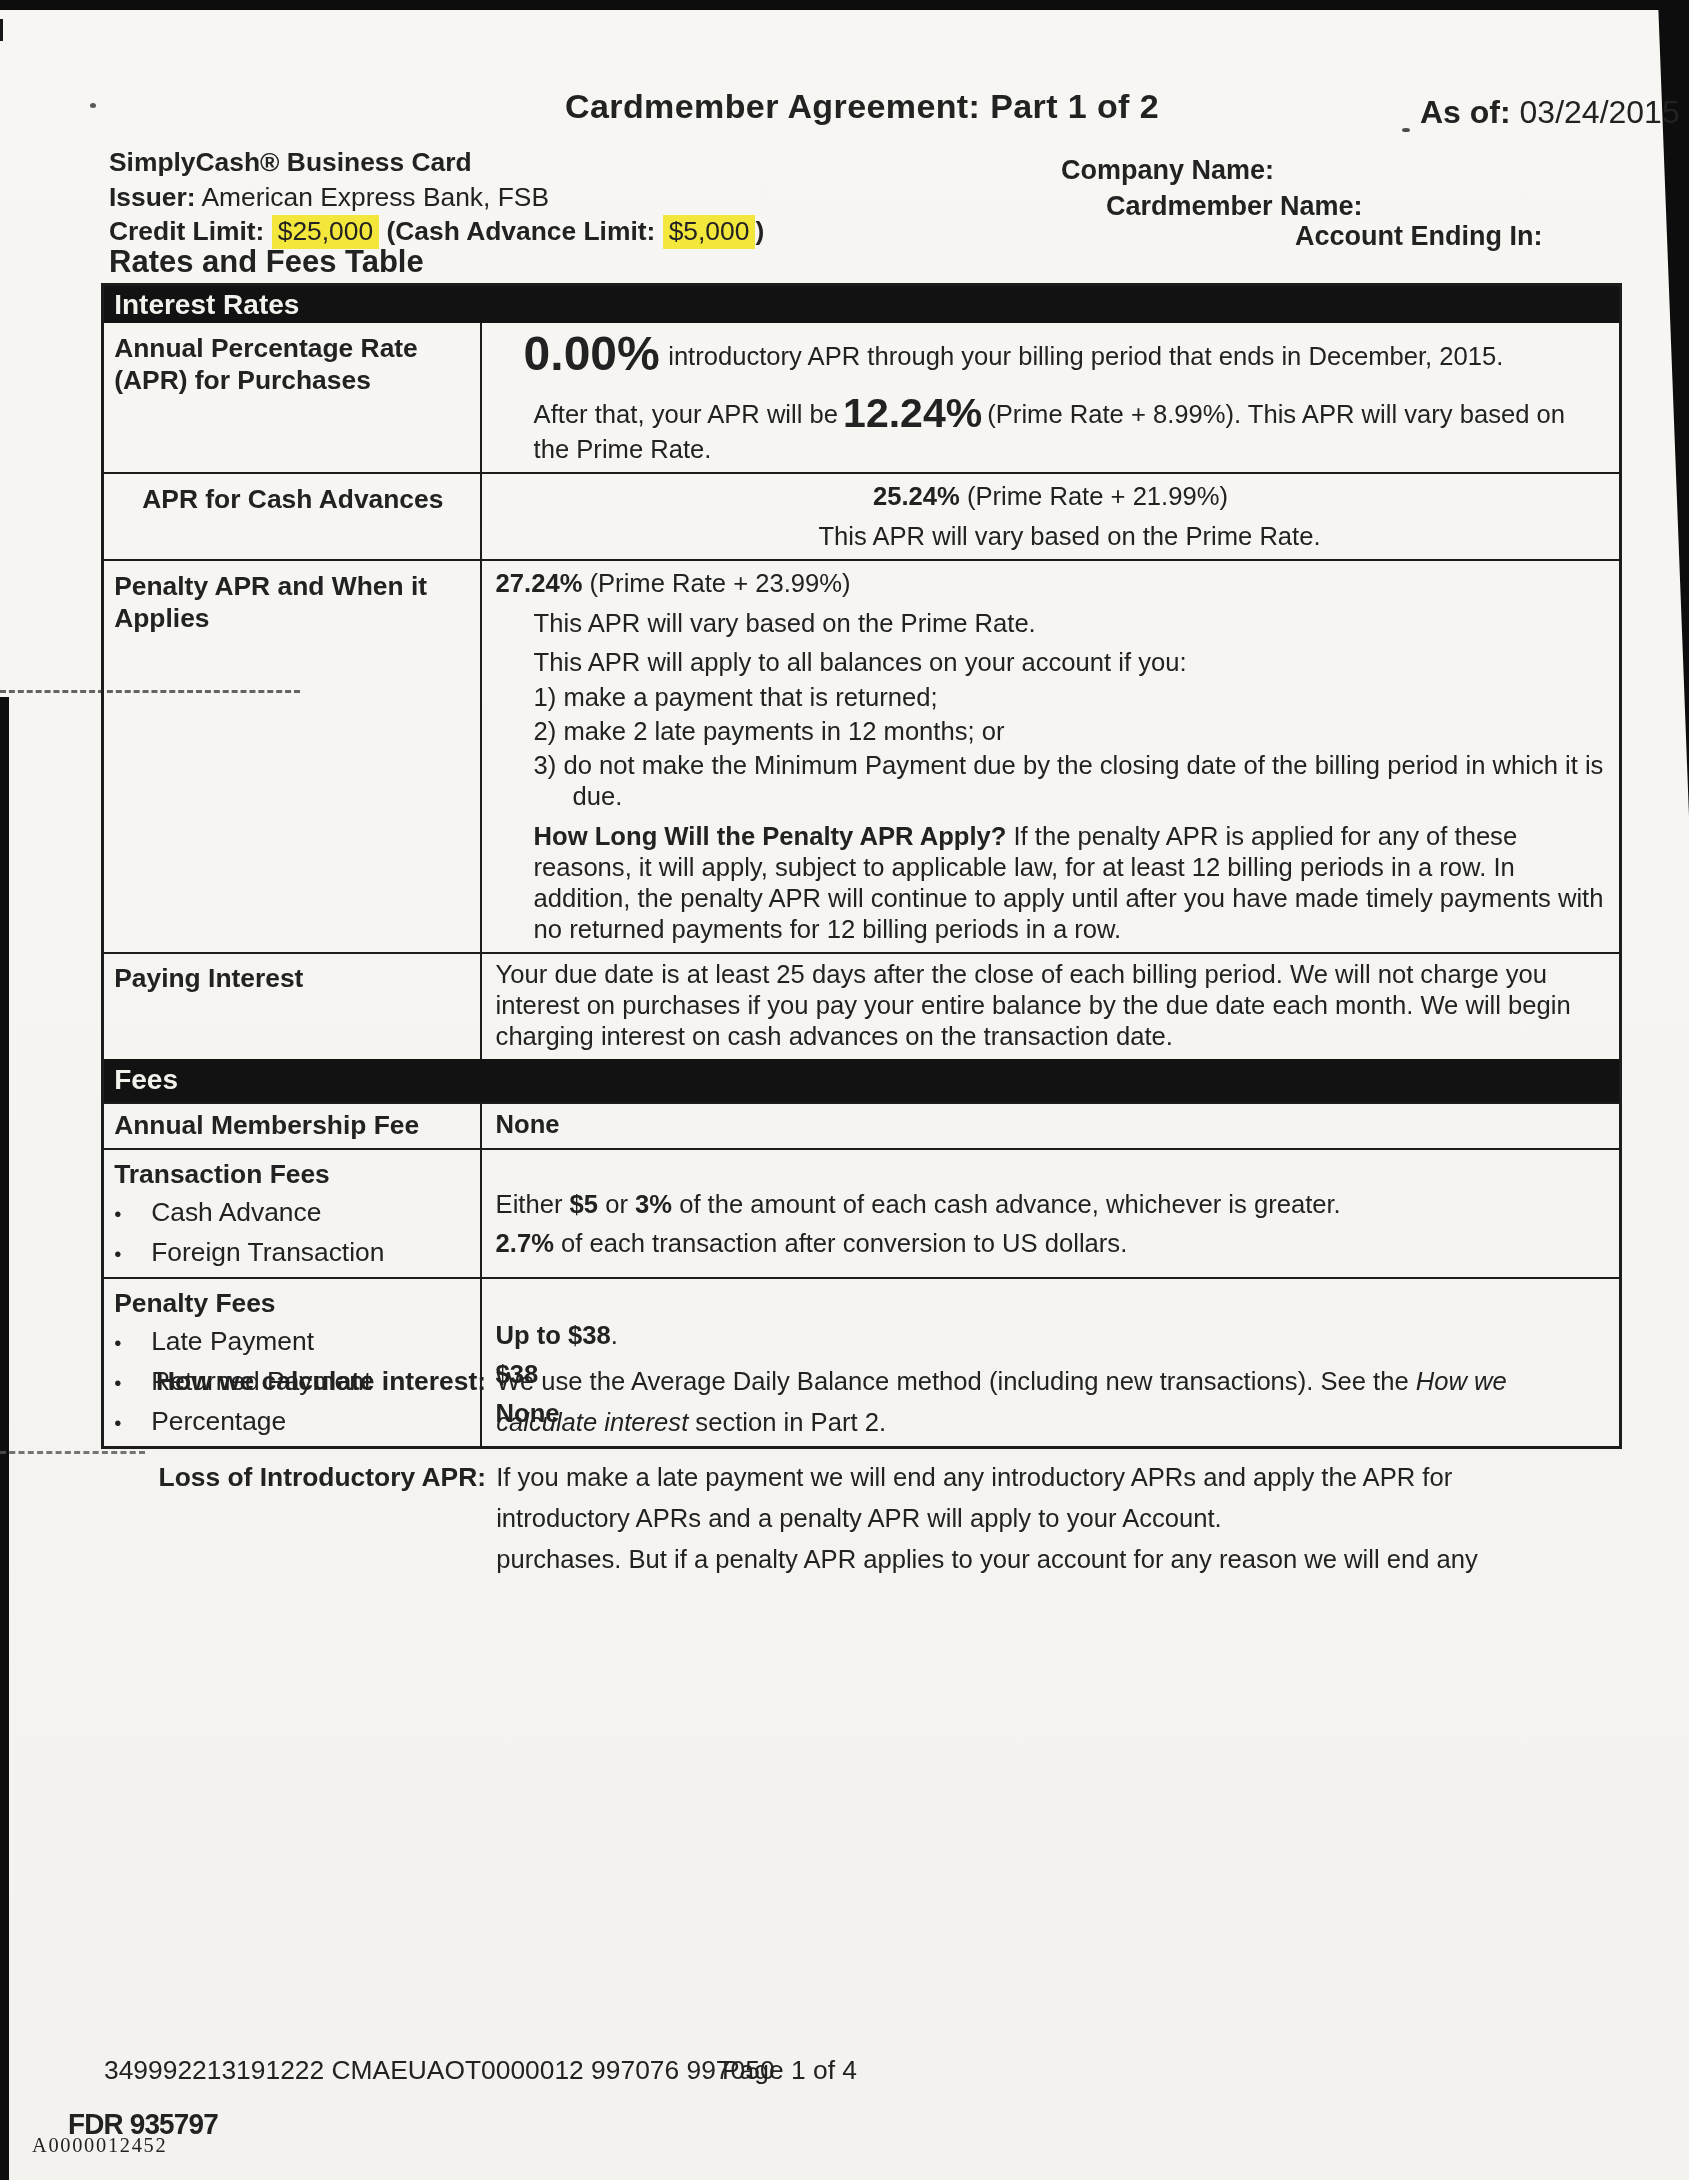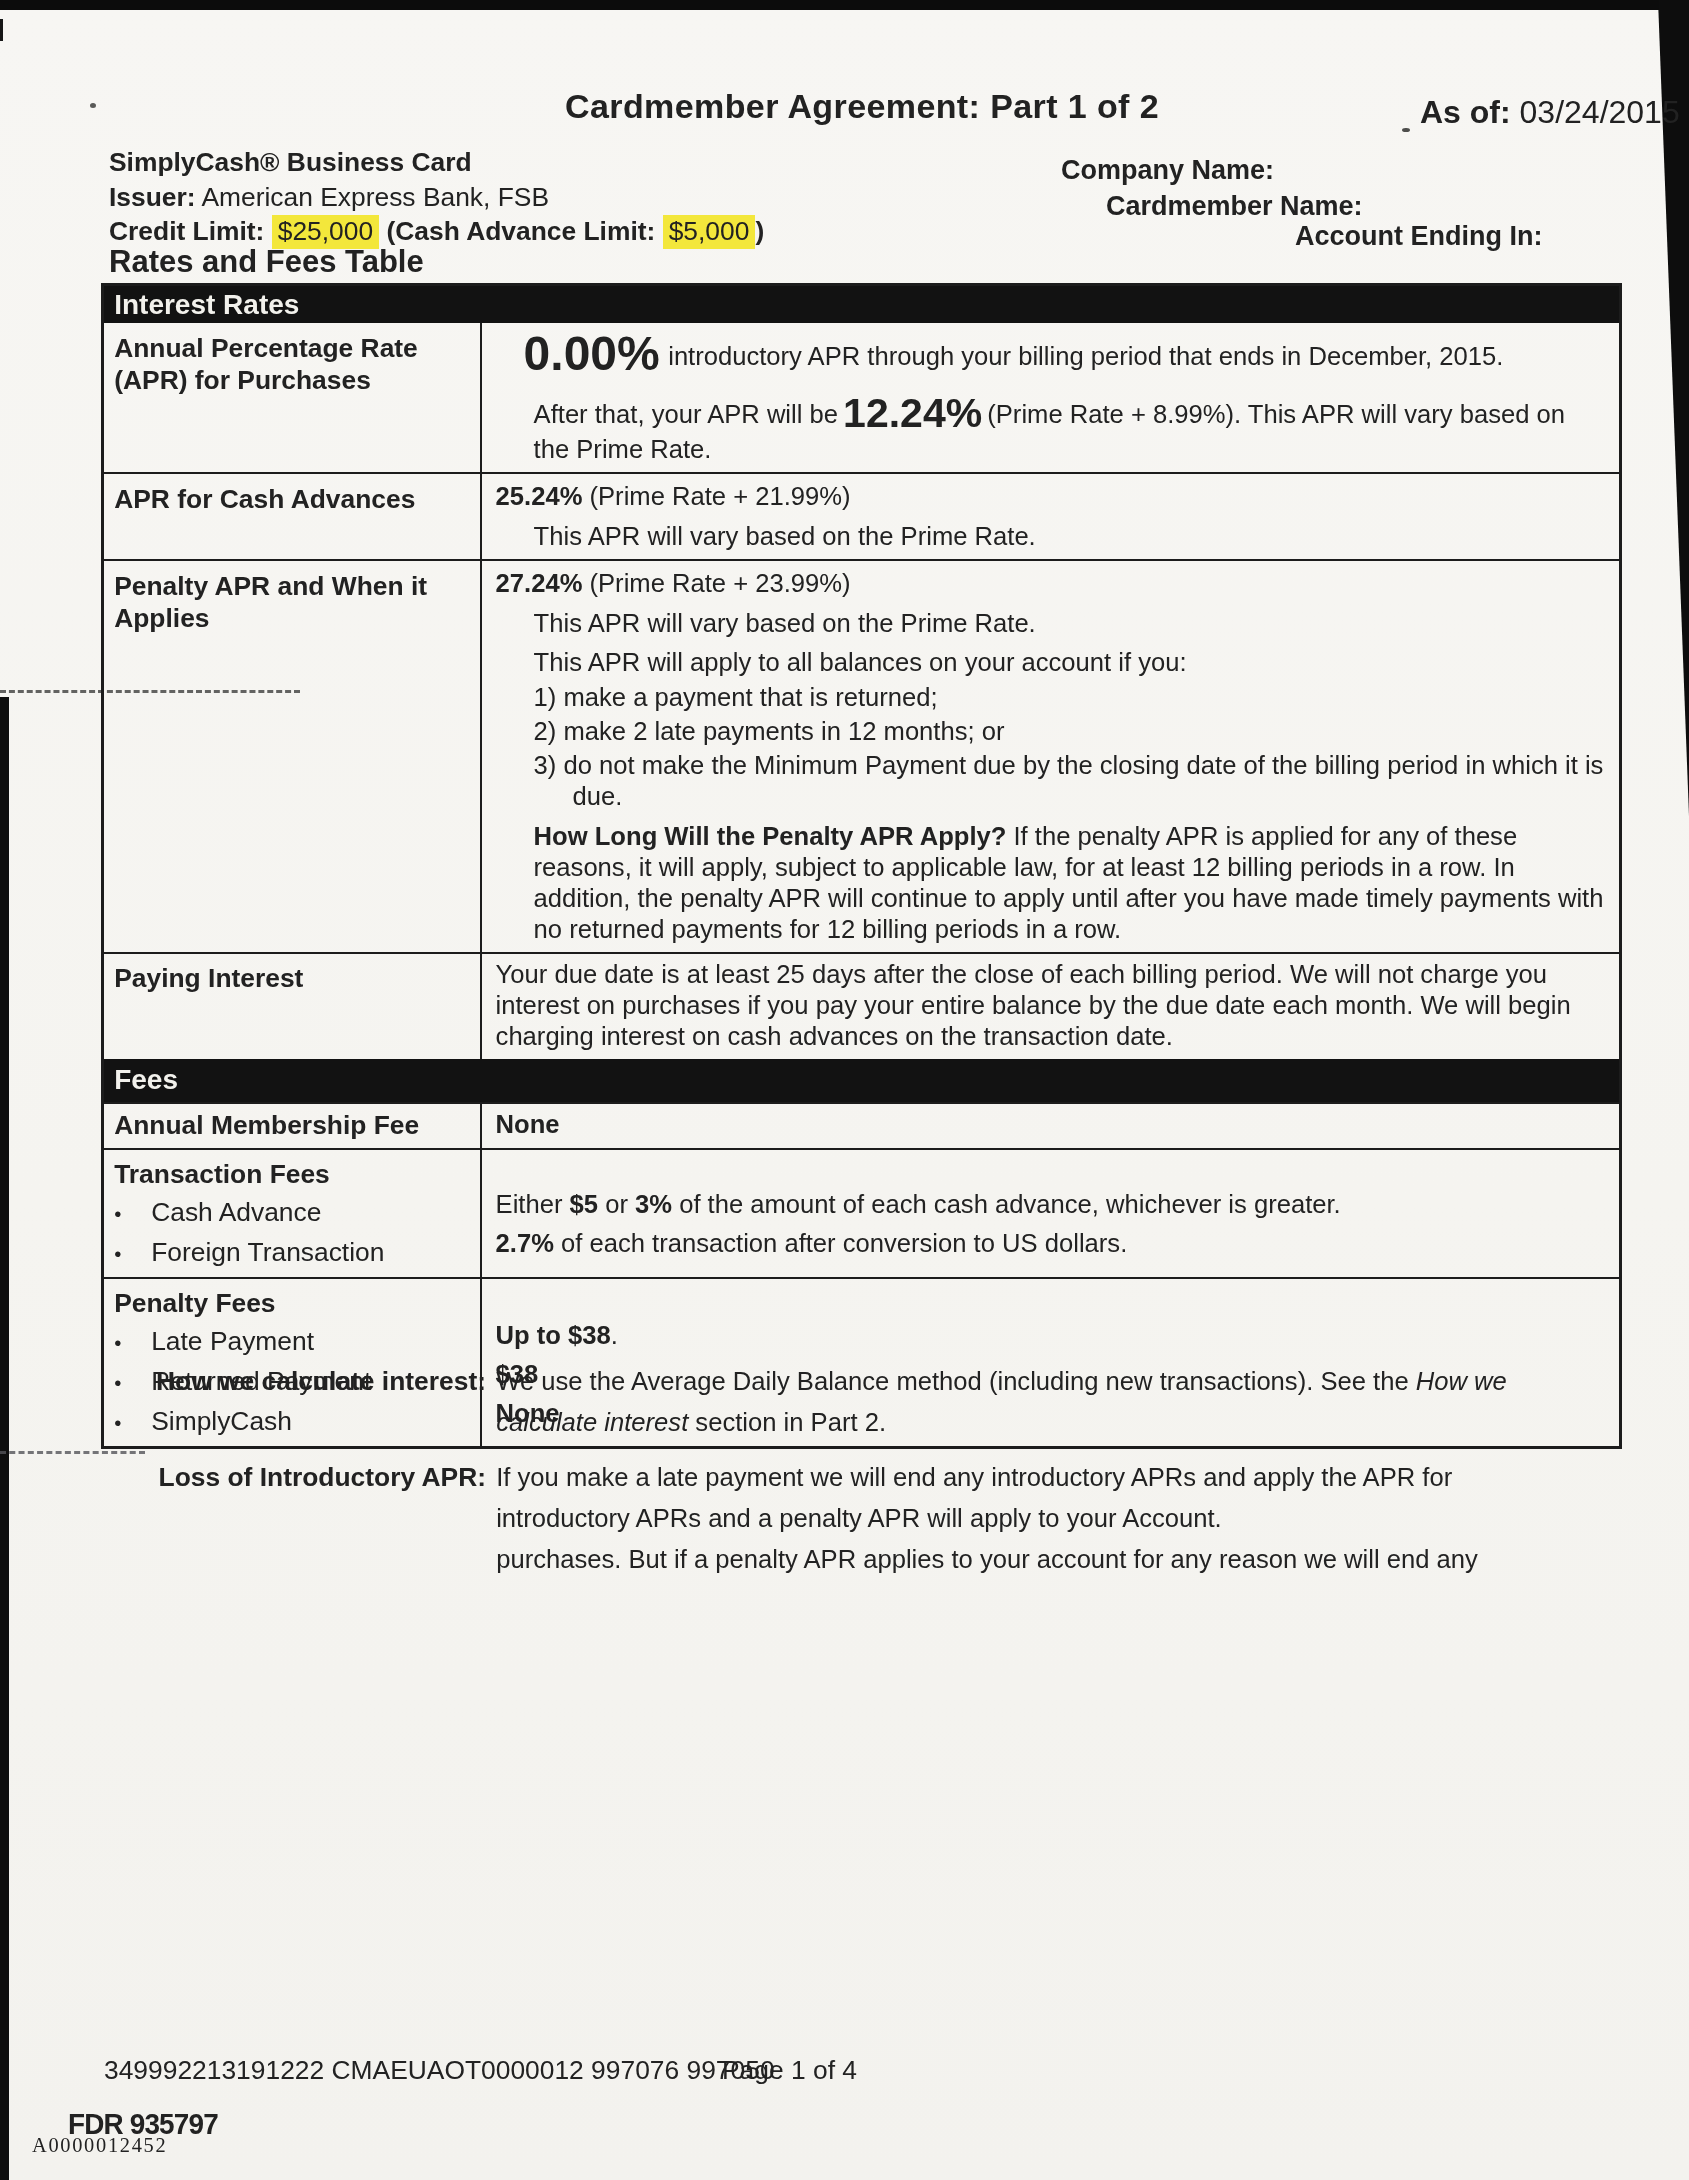--- a/index.html
+++ b/index.html
@@ -41,21 +41,21 @@
   .bar{display:flex;align-items:center;background:#121212;color:#f2f1ec;
        font-size:28px;font-weight:bold;padding-left:10.2px;}
   .bar-1{height:37px;}
   .bar-2{height:43px;}
   .trow{display:flex;box-sizing:border-box;}
   .bt{border-top:2.6px solid #1c1c1c;}
   .cell-l{width:378px;flex-shrink:0;border-right:2.6px solid #1c1c1c;box-sizing:border-box;
           padding:8.5px 8.5px 6.8px 10.2px;font-weight:bold;font-size:26.4px;line-height:32px;}
   .cell-v{flex:1;box-sizing:border-box;padding:6.8px 13.6px 6.8px 13.6px;font-size:25.6px;line-height:31.5px;}
   .r-purch{min-height:141px;}
-  .r-cash{min-height:83px;}
+  .r-cash{min-height:83px;text-align:center;}
   .r-pen{min-height:371px;}
   .r-pay{min-height:96px;}
   .r-annual{min-height:39px;}
   .r-trans{min-height:102px;}
   .r-penfee{min-height:138px;}
 
   .big-rate{font-size:48px;line-height:48px;font-weight:bold;vertical-align:-5.1px;padding-right:8.5px;margin-left:28px;}
   .mid-rate{font-size:41px;line-height:41px;font-weight:bold;vertical-align:-4.3px;padding:0 5.1px;}
   .ind{margin-left:38px;}
   .mt10{margin-top:8.5px;}
@@ -179,21 +179,21 @@
         <div class="bullet-row">
             <span class="bullet-dot">•</span>
             <span>Late Payment</span>
           </div>
         <div class="bullet-row">
             <span class="bullet-dot">•</span>
             <span>Returned Payment</span>
           </div>
         <div class="bullet-row">
             <span class="bullet-dot">•</span>
-            <span>SimplyCash</span>
+            <span>Percentage</span>
           </div>
       </div>
       <div class="cell-v pen-val-block">
         <div class="fee-line"><span class="b">Up to $38</span><span>.</span></div>
         <div class="fee-line b">$38</div>
         <div class="fee-line b">None</div>
       </div>
     </div>
 
   </div>

